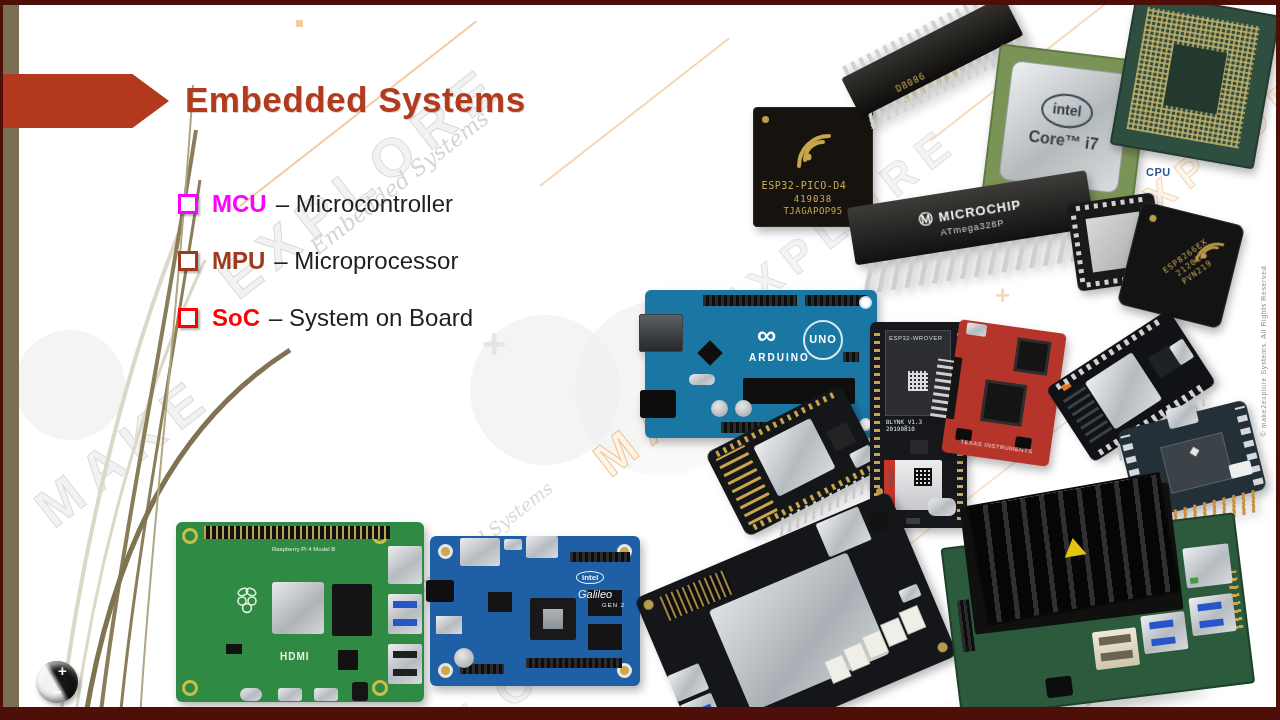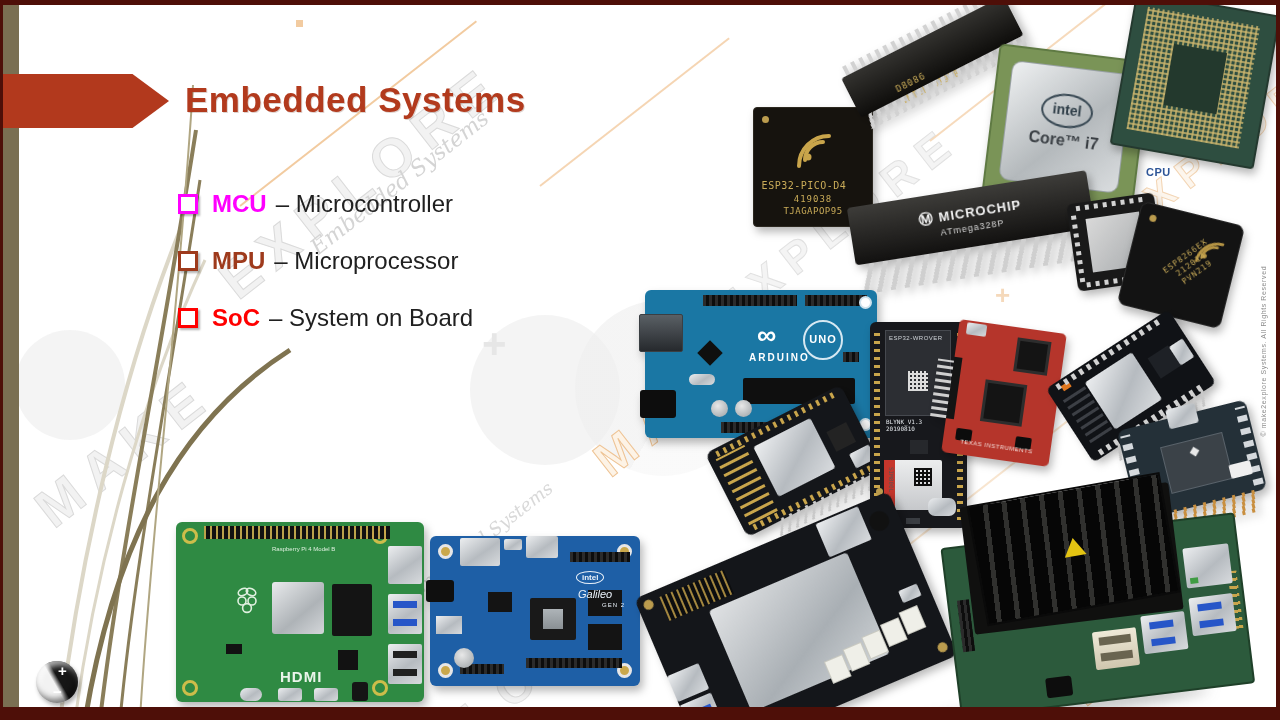--- a/index.html
+++ b/index.html
@@ -191,21 +191,21 @@
   .rpi{left:176px;top:522px;width:248px;height:180px;background:#2F8A43;border-radius:6px;}
   .rpi-hole{width:10px;height:10px;border-radius:50%;background:#2F8A43;border:3px solid #cdbd4a;}
   .rpi-soc{left:96px;top:60px;width:52px;height:52px;border-radius:3px;
     background:linear-gradient(140deg,#e8eaec,#aeb3b7 60%,#d4d7da);}
   .rpi-ram{left:156px;top:62px;width:40px;height:52px;background:#141414;border-radius:2px;}
   .rpi-eth{left:212px;top:24px;width:34px;height:38px;border-radius:2px;}
   .rpi-usb{width:34px;height:40px;border-radius:2px;}
   .usb-tab-blue{left:5px;width:24px;height:7px;background:#2756c8;}
   .usb-tab-dark{left:5px;width:24px;height:7px;background:#202020;}
   .rpi-name{left:96px;top:24px;font-size:6px;color:#dff0df;}
-  .rpi-hdmi{left:104px;top:146px;font-size:15px;font-weight:700;color:#eaf4ea;letter-spacing:1px;}
+  .rpi-hdmi{left:104px;top:129px;font-size:10px;font-weight:700;color:#eaf4ea;letter-spacing:1px;}
 
   
   .galileo{left:430px;top:536px;width:210px;height:150px;background:#1E5FA6;border-radius:6px;}
   .gal-hole{width:9px;height:9px;border-radius:50%;background:#caa84b;border:3px solid #e6e6e6;}
   .gal-soc{left:100px;top:62px;width:46px;height:42px;background:#191919;border-radius:2px;}
   .gal-soc-in{left:13px;top:11px;width:20px;height:20px;background:linear-gradient(#aeb4b8,#8a9094);}
   .gal-intel{left:146px;top:30px;width:62px;color:#eaf2fa;}
   .gal-oval{display:inline-block;border:1.5px solid #eaf2fa;border-radius:50%;padding:1px 5px;
     font-size:8px;font-weight:700;}
   .gal-model{display:inline-block;font-size:11px;font-style:italic;margin-left:2px;}

